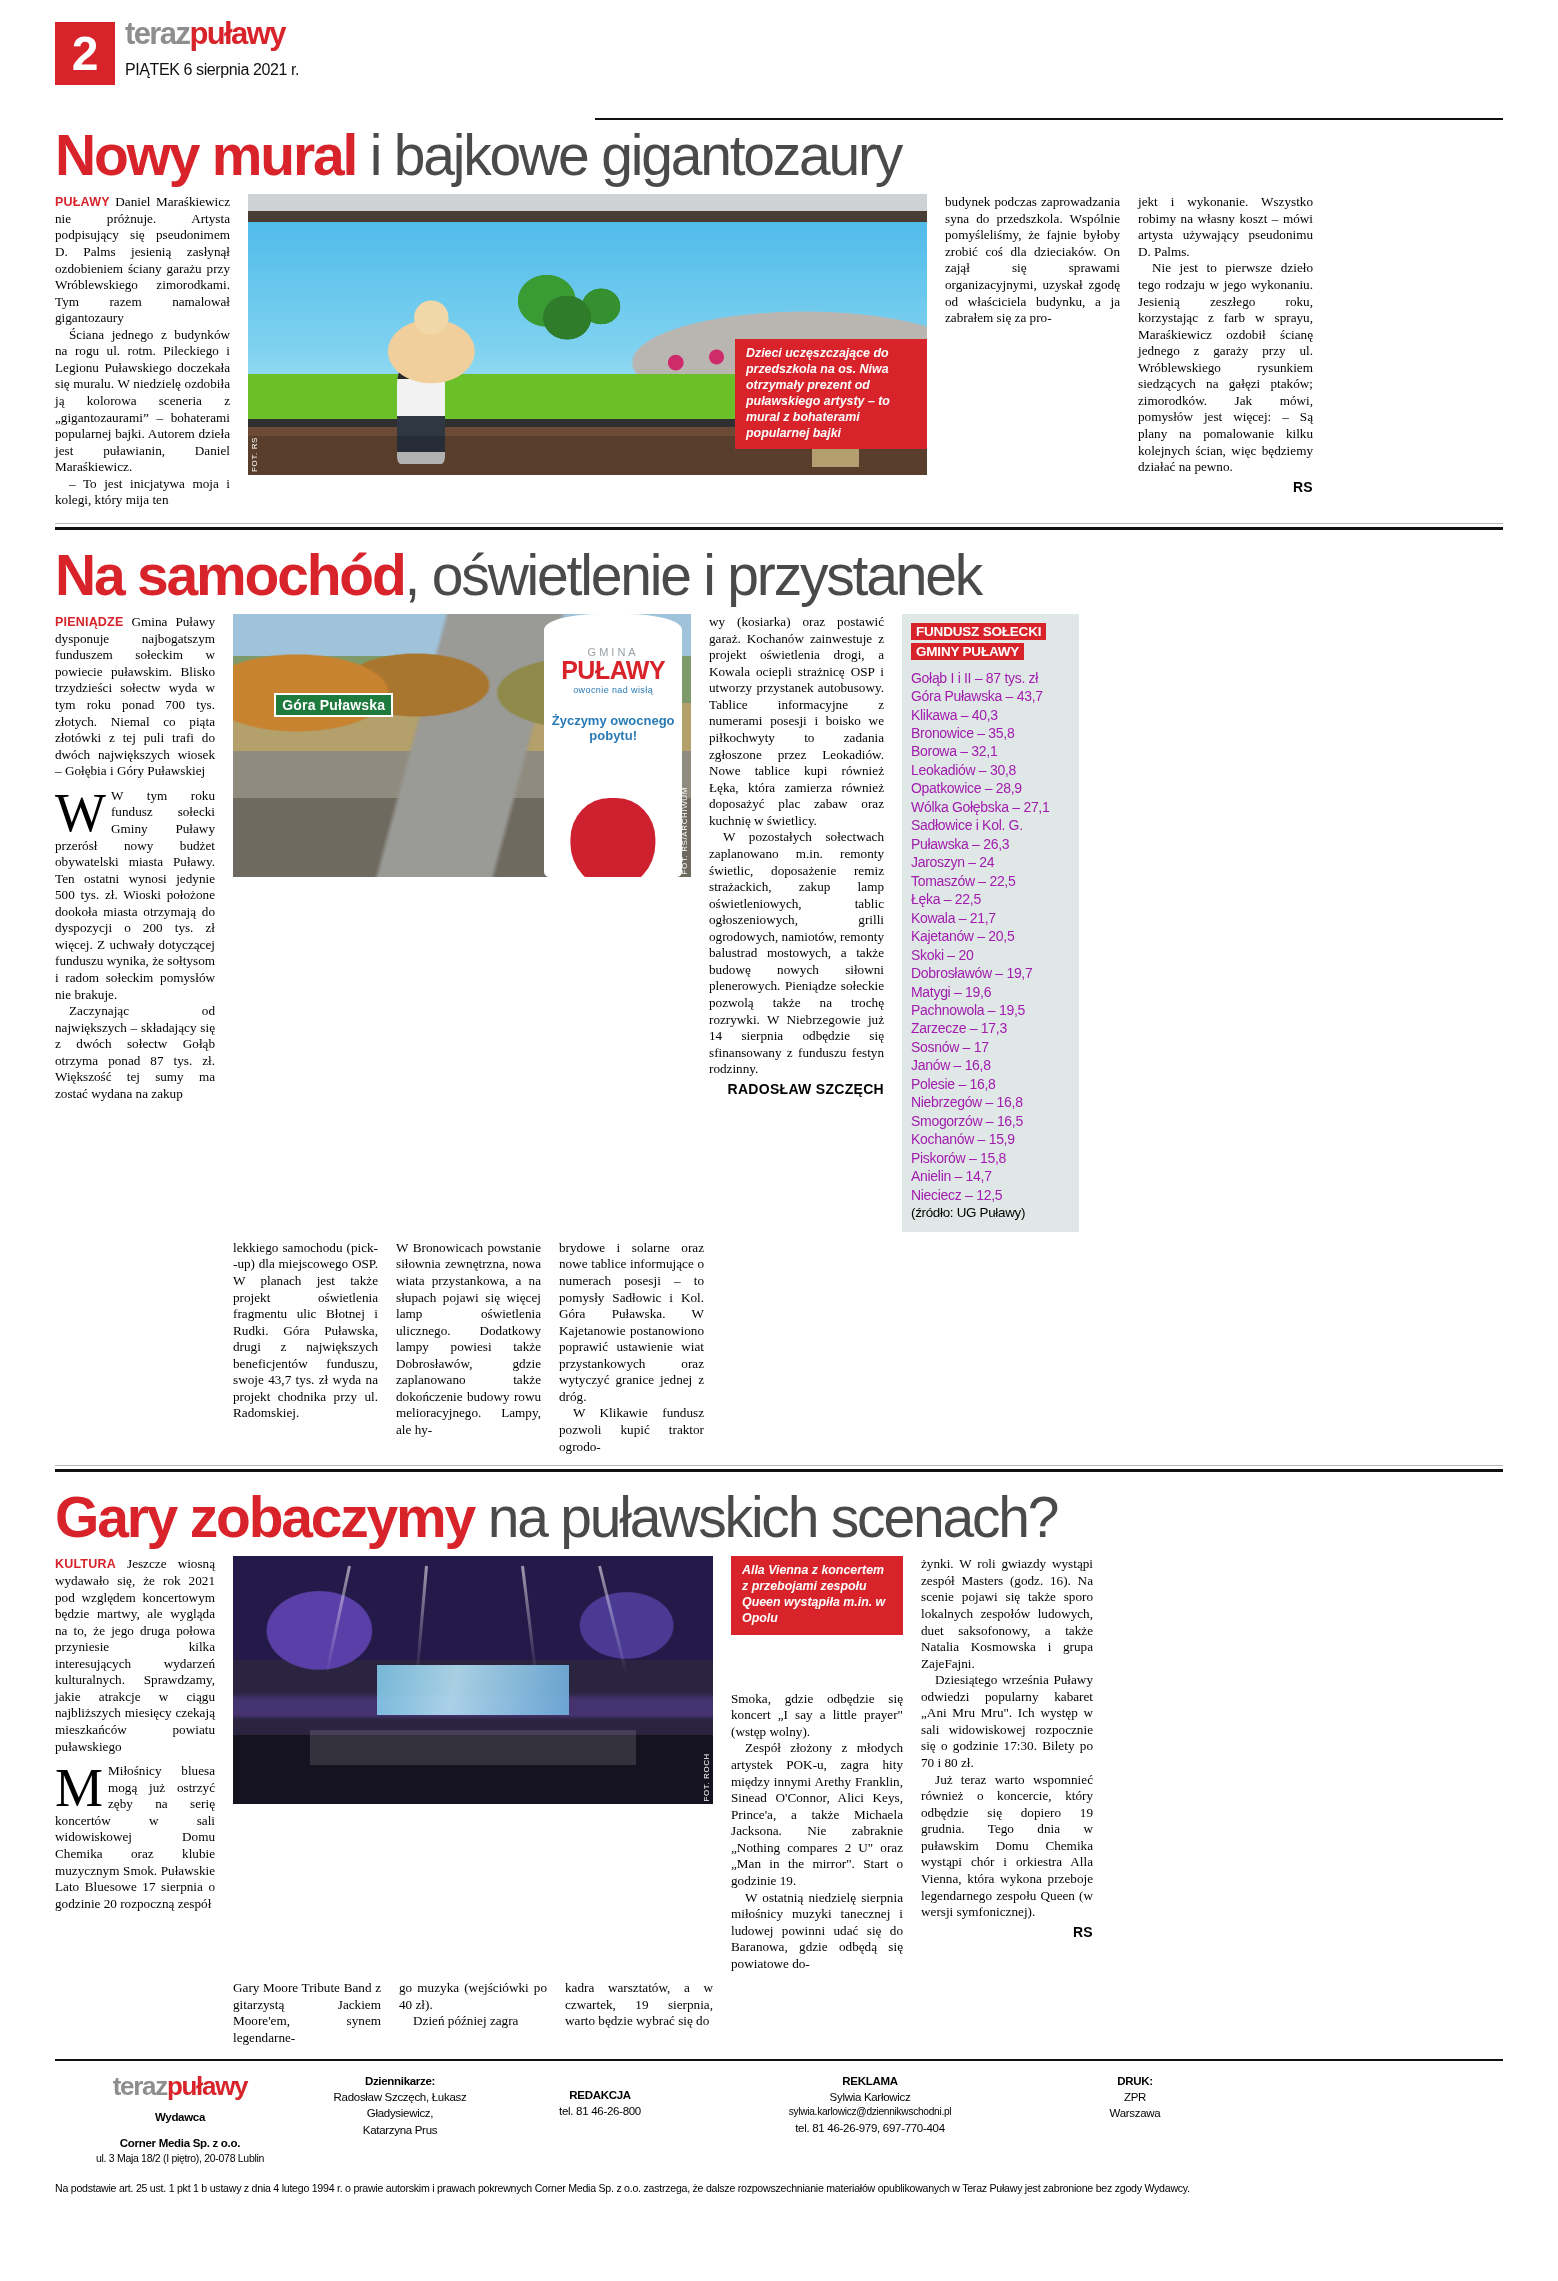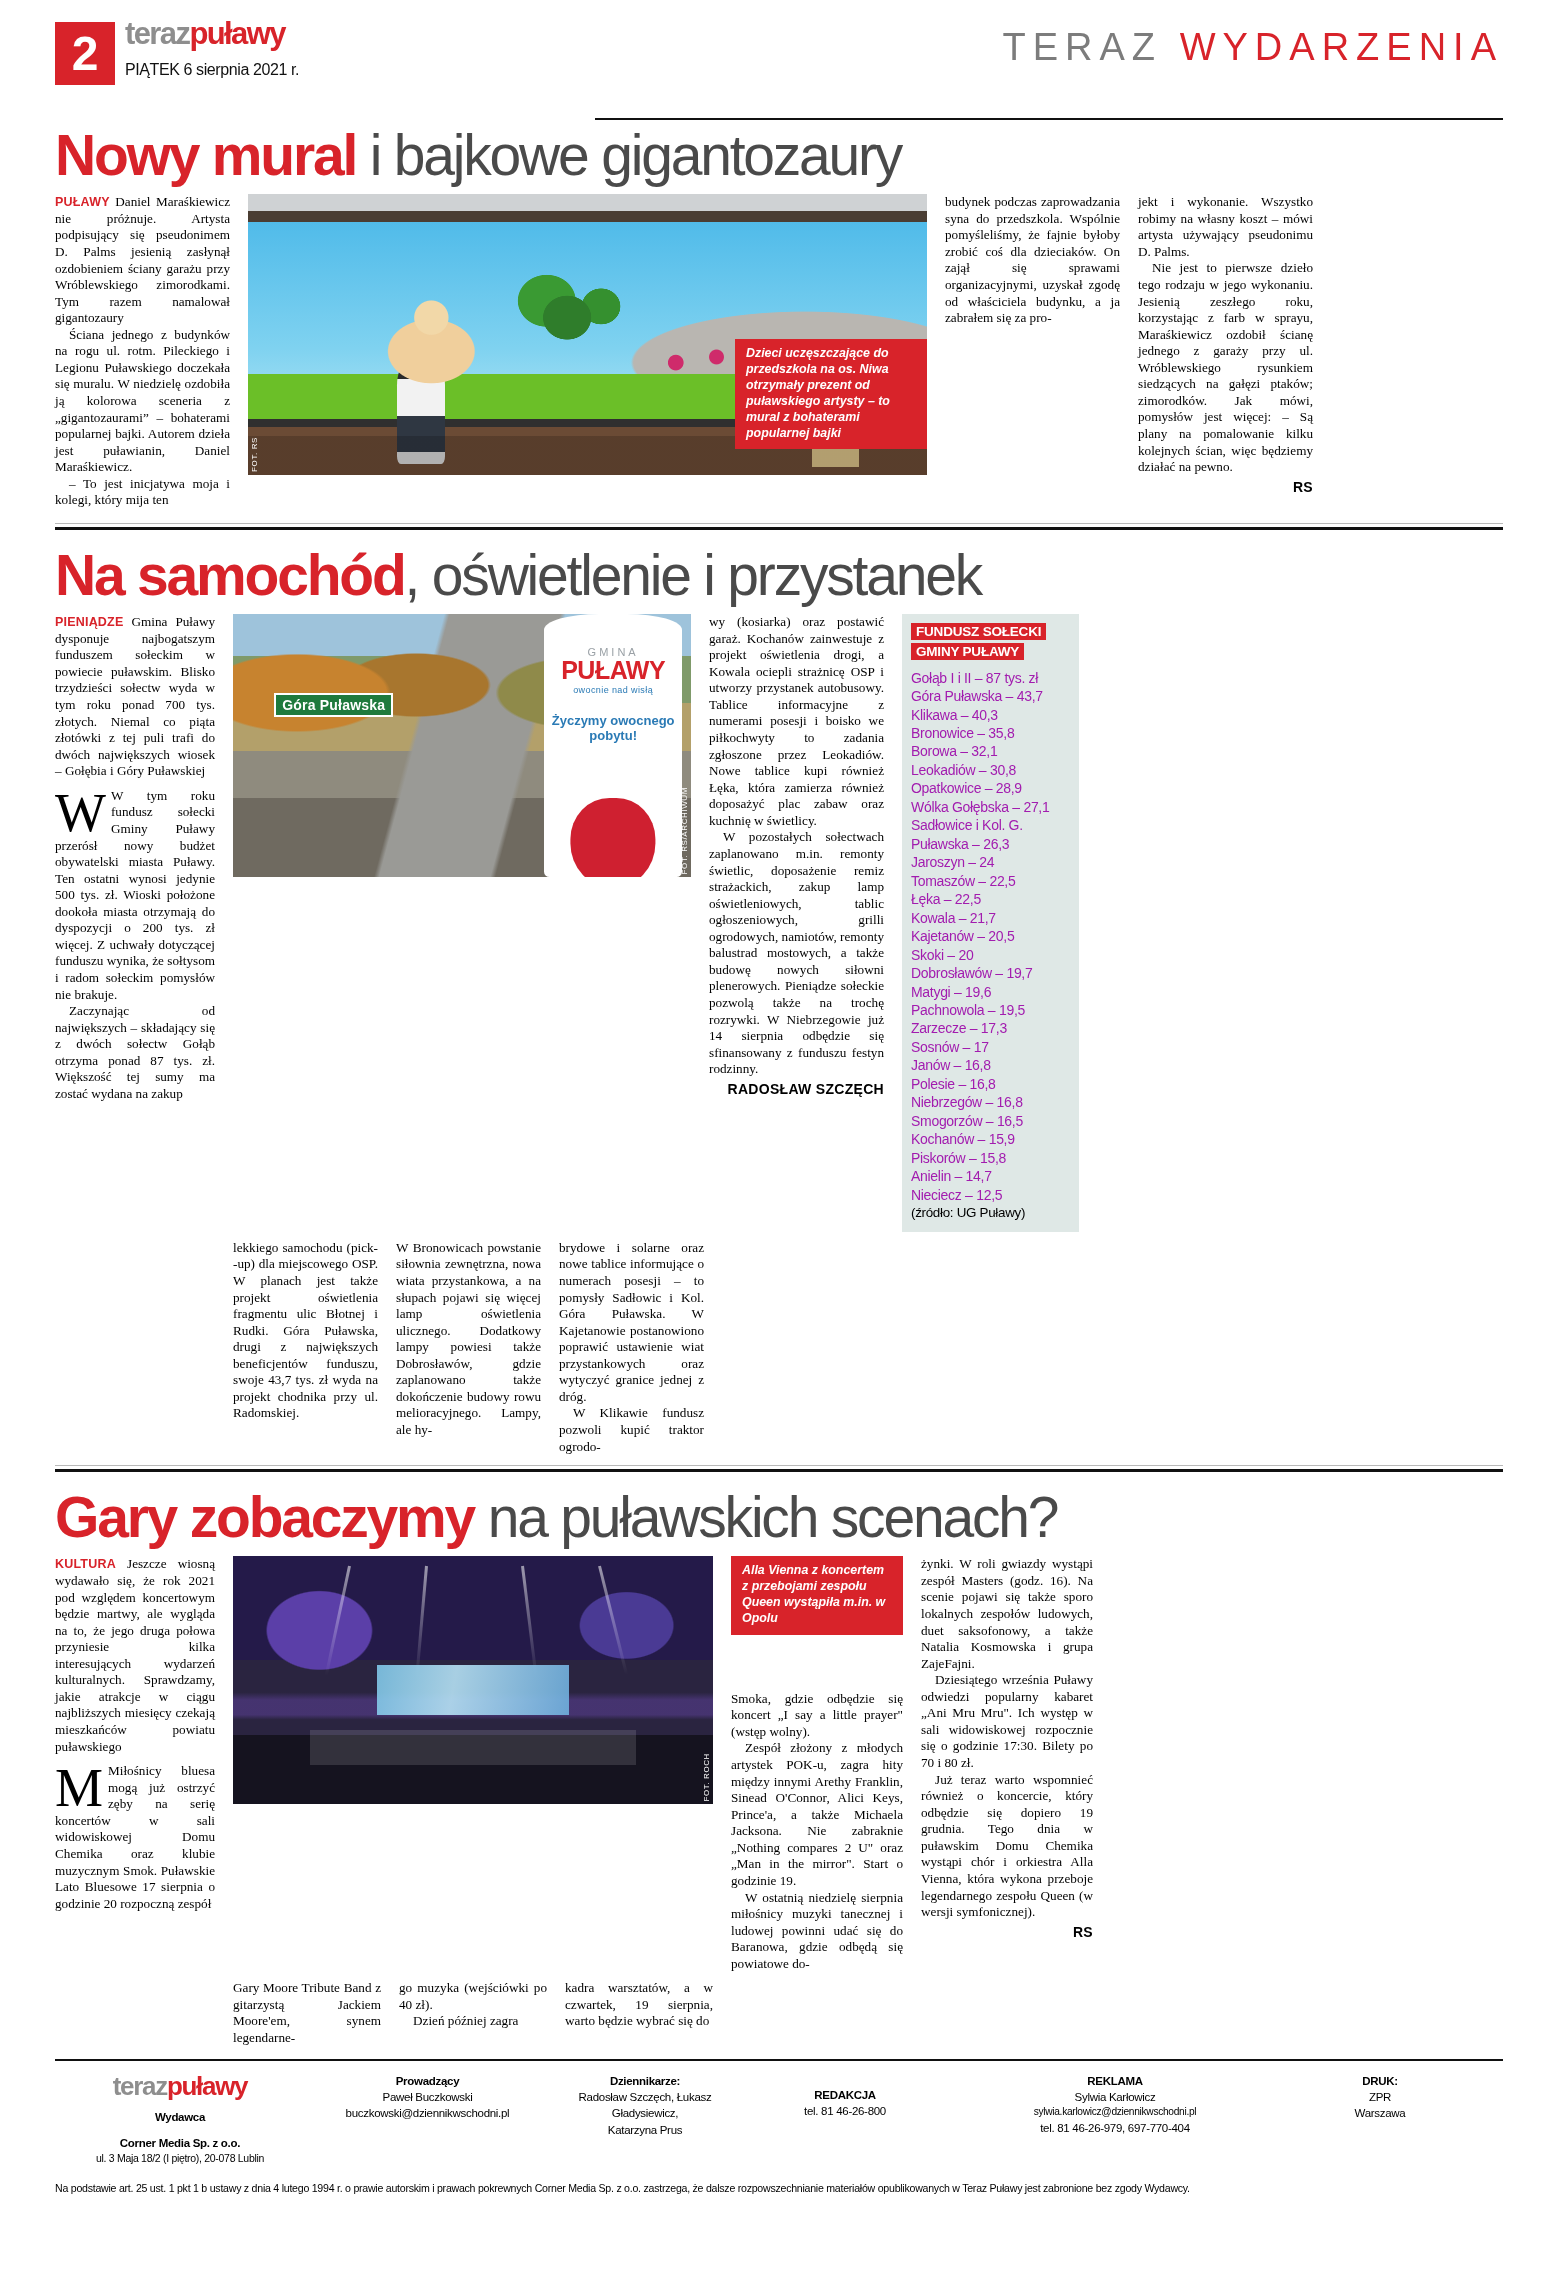--- a/index.html
+++ b/index.html
@@ -193,24 +193,20 @@
 
 <div class="page">
 
   <div class="masthead">
     <div class="pagenum">2</div>
     <div class="brand">
       <div class="brand-word">
         <span class="brand-teraz">teraz</span><span class="brand-pulawy">puławy</span>
       </div>
       <div class="brand-date">PIĄTEK 6 sierpnia 2021 r.</div>
-    </div>
-    <div class="section-title">
-      <span class="a">TERAZ</span>
-      <span class="b">WYDARZENIA</span>
     </div>
     <div class="masthead-rule"></div>
   </div>
 
   <div>
     <div class="headline">
       <span class="hl-red">Nowy mural</span><span class="hl-gray"> i bajkowe gigantozaury</span>
     </div>
 
     <div class="cols" style="align-items:flex-start;">
@@ -400,25 +396,20 @@
     <div class="footer-grid">
       <div class="fcell" style="width:250px;">
         <div class="foot-brand">
           <span class="brand-teraz">teraz</span><span class="brand-pulawy">puławy</span>
         </div>
         <div class="ft" style="margin-top:10px;">Wydawca</div>
         <div class="fb" style="margin-top:10px;">Corner Media Sp. z o.o.</div>
         <div style="font-size:10.5px;">ul. 3 Maja 18/2 (I piętro), 20-078 Lublin</div>
       </div>
 
-      <div class="fcell" style="width:245px;">
-        <div class="ft">Prowadzący</div>
-        <div>Paweł Buczkowski</div>
-        <div>buczkowski@dziennikwschodni.pl</div>
-      </div>
 
       <div class="fcell" style="width:190px;">
         <div class="ft">Dziennikarze:</div>
         <div>Radosław Szczęch, Łukasz</div>
         <div>Gładysiewicz,</div>
         <div>Katarzyna Prus</div>
       </div>
 
       <div class="fcell" style="width:210px;padding-top:14px;">
         <div class="ft">REDAKCJA</div>

